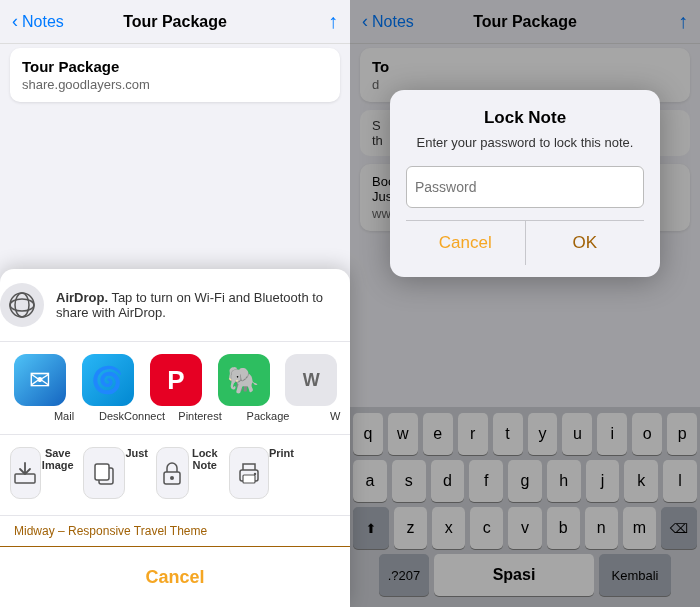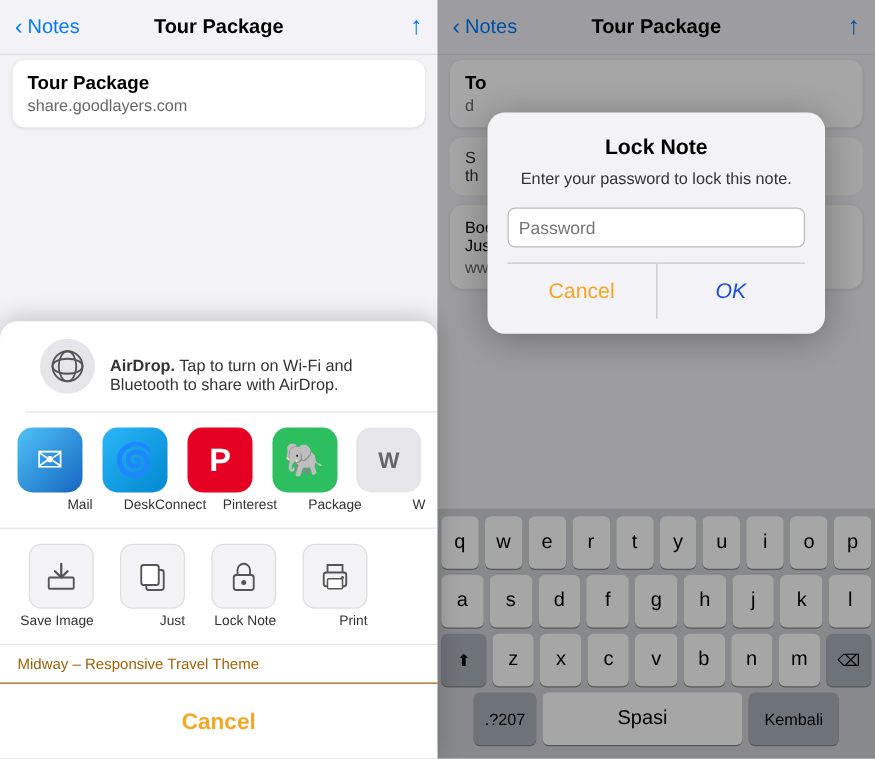--- a/index.html
+++ b/index.html
@@ -82,24 +82,23 @@
       right: 0;
       background: #fff;
       border-radius: 14px 14px 0 0;
       box-shadow: 0 -2px 20px rgba(0,0,0,0.2);
       padding-bottom: 0;
       z-index: 10;
     }
 
     .airdrop-row {
       display: flex;
-      align-items: flex-end;
-      padding: 14px 12px;
+      align-items: center;
+      padding: 14px 0;
       border-bottom: 1px solid #e5e5ea;
-      margin-left: 20px;
     }
     .airdrop-icon {
       width: 44px;
       height: 44px;
       border-radius: 50%;
       background: #e5e5ea;
       display: flex;
       align-items: center;
       justify-content: center;
       margin-right: 12px;
@@ -154,23 +153,24 @@
 
     .action-icons-row {
       display: flex;
       flex-direction: row;
       padding: 12px 10px;
       gap: 8px;
       border-bottom: 1px solid #e5e5ea;
     }
     .action-icon-item {
       display: flex;
-      flex-direction: column;
-      align-items: flex-end;
+      flex-direction: row;
+      align-items: flex-start;
       width: 65px;
+      font-weight: bold;
     }
     .action-icon-box {
       width: 52px;
       height: 52px;
       background: #f2f2f7;
       border-radius: 10px;
       display: flex;
       align-items: center;
       justify-content: center;
       font-size: 24px;
@@ -254,21 +254,21 @@
     }
     .dialog-message {
       font-size: 13px;
       color: #333;
       line-height: 1.4;
       margin-bottom: 14px;
       text-align: center;
     }
     .dialog-input {
       width: 100%;
-      height: 32px;
+      height: 42px;
       border: 1px solid #bbb;
       border-radius: 6px;
       padding: 0 8px;
       font-size: 14px;
       background: #fff;
       outline: none;
       color: #999;
     }
     .dialog-buttons {
       display: flex;
@@ -284,23 +284,22 @@
       cursor: pointer;
       display: flex;
       align-items: center;
       justify-content: center;
     }
     .dialog-btn-cancel {
       color: #f5a623;
       border-right: 1px solid #c7c7cc;
     }
     .dialog-btn-ok {
-      color: #1d4ed8;
+      color: #a16207;
       font-weight: 500;
-      font-style: italic;
     }
 
     
     .keyboard-area {
       background: #d1d3d9;
       padding: 6px 3px 6px 3px;
     }
     .keyboard-row {
       display: flex;
       justify-content: center;
@@ -327,20 +326,21 @@
       color: #000;
       font-size: 13px;
       min-width: 36px;
       max-width: 46px;
     }
     .key-space {
       background: #fff;
       min-width: 140px;
       max-width: 160px;
       flex: 3;
+      font-weight: bold;
     }
     .key-return {
       background: #aab0ba;
       min-width: 60px;
       max-width: 72px;
       font-size: 13px;
     }
     .key-numbers {
       background: #aab0ba;
       min-width: 42px;

